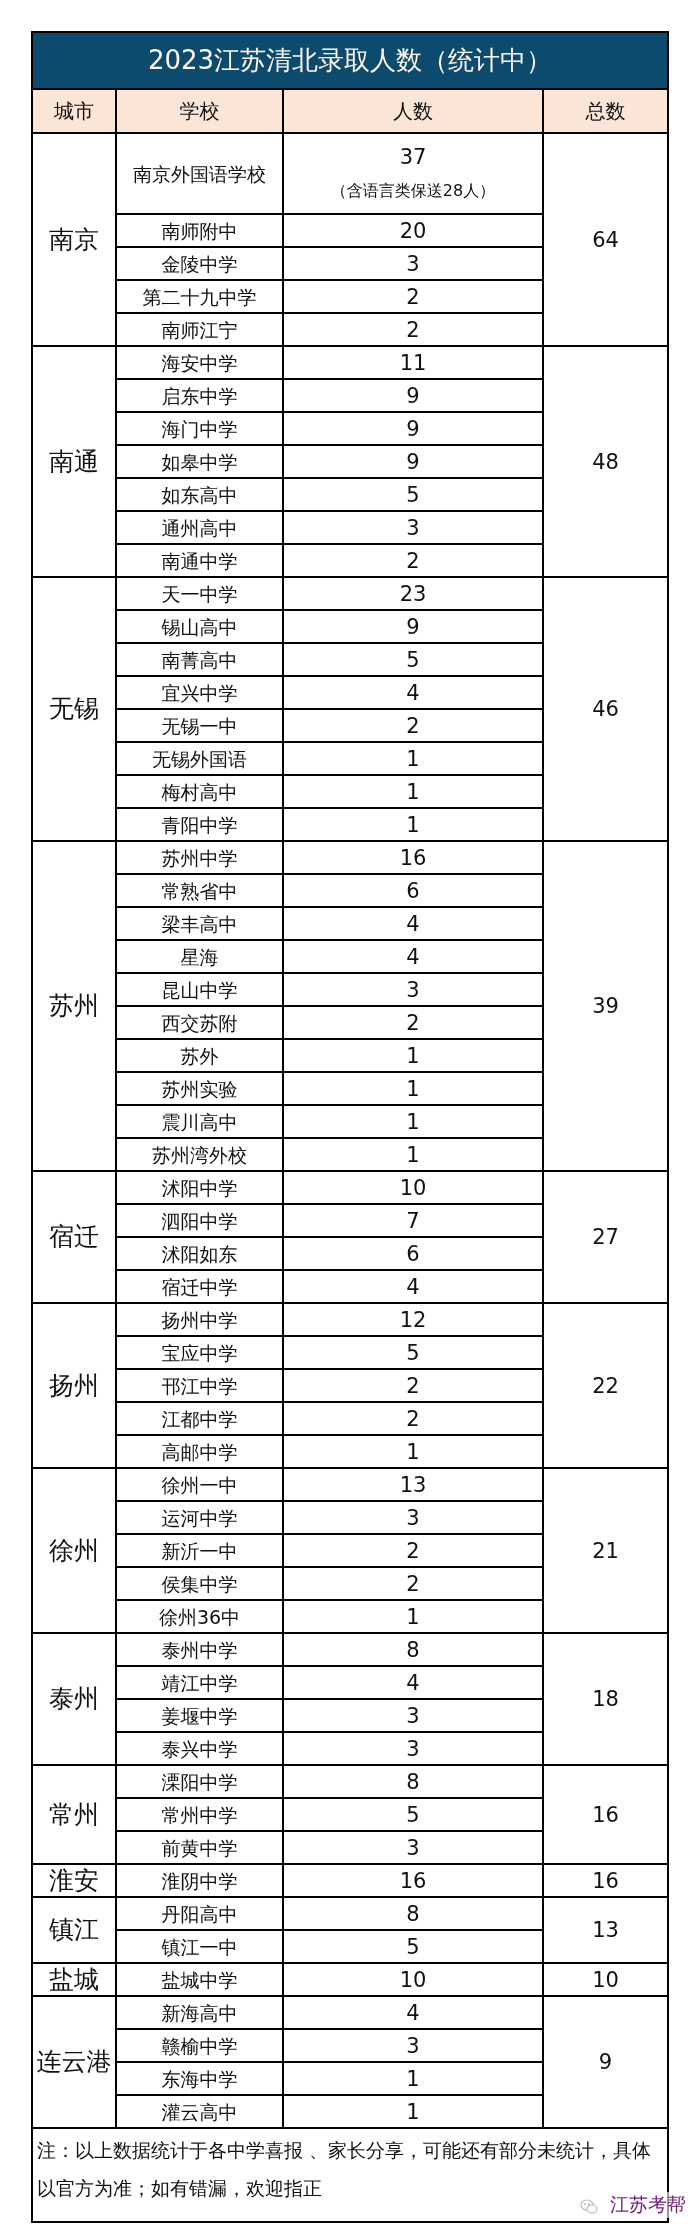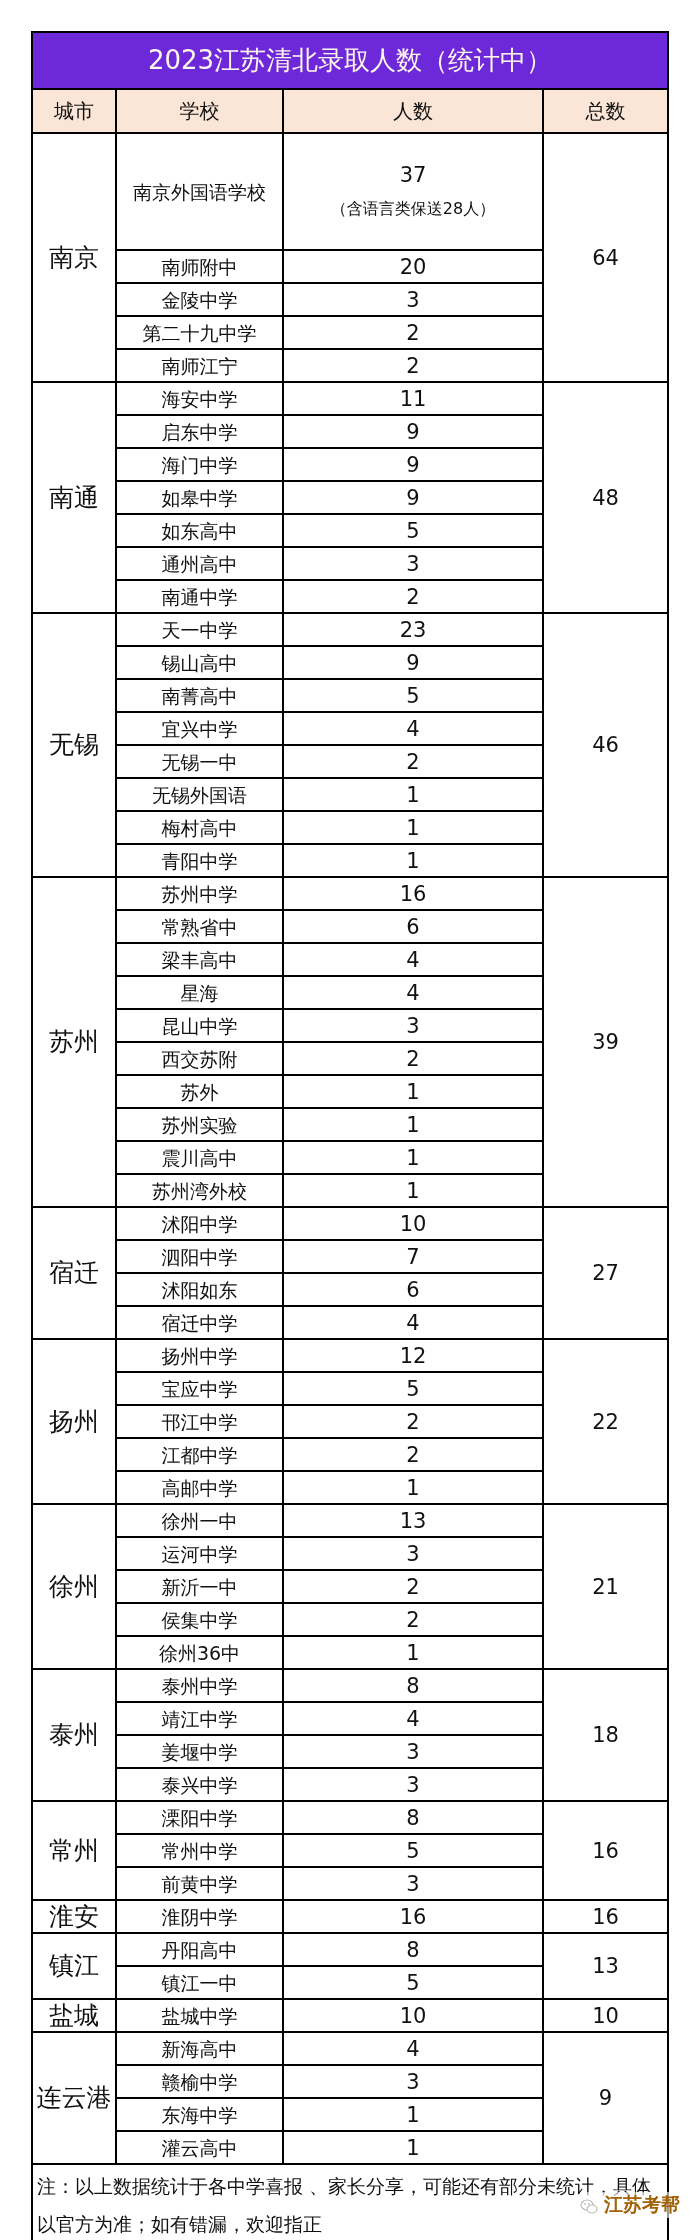--- a/index.html
+++ b/index.html
@@ -1,32 +1,32 @@
 <!DOCTYPE html>
 <html><head>
 <meta charset="utf-8">
 <style>
   html, body { margin: 0; padding: 0; background: #ffffff; }
   body { width: 698px; height: 2240px; position: relative; overflow: hidden;
          font-family: "DejaVu Sans", "Liberation Sans", sans-serif; color: #111; }
   .wrap { position: absolute; left: 31px; top: 31px; width: 636px; }
   table { border-collapse: collapse; width: 636px; table-layout: fixed; }
   td, th { border: 2px solid #000; text-align: center; vertical-align: middle; padding: 0; }
-  .title-row th { background: #6d28d9; color: #FFF6EC; font-size: 26px; font-weight: normal;
+  .title-row th { background: #0c4a6e; color: #FFF6EC; font-size: 26px; font-weight: normal;
                   height: 55px; letter-spacing: 0px; }
   .head-row th { background: #FBE5D6; font-size: 20px; font-weight: normal; height: 42px; color: #111; }
   td { font-size: 19px; height: 31px; line-height: 22px; background: #fff; }
   td.city { font-size: 25px; margin-top: 20px; }
   td.total { font-size: 21px; margin-top: 16px; }
   td.count { font-size: 21px; }
   tr.tall td.school, tr.tall td.count { height: 79px; line-height: 34px; }
   td.count .sub { display: block; font-size: 16px; }
   .note td { text-align: left; font-size: 19px; line-height: 38px; padding: 2px 6px 14px 4px; height: auto; }
-  .watermark { position: absolute; left: 580px; top: 2192px; font-size: 19px; color: #a16207;
-               display: flex; align-items: center; gap: 6px; background: rgba(255,255,255,0.6); font-weight: bold; }
+  .watermark { position: absolute; left: 580px; top: 2192px; font-size: 19px; color: #701a75;
+               display: flex; align-items: center; gap: 12px; background: rgba(255,255,255,0.6); }
   .wm-icon { width: 18px; height: 16px; display: inline-block; }
   col.c1 { width: 84px; } col.c2 { width: 167px; } col.c3 { width: 260px; } col.c4 { width: 125px; }
 </style>
 </head>
 <body>
 
 <div class="wrap">
   <table>
     <colgroup>
         <col class="c1">
@@ -41,21 +41,21 @@
       <tr class="head-row">
         <th>城市</th>
         <th>学校</th>
         <th>人数</th>
         <th>总数</th>
       </tr>
     </thead>
     <tbody id="tbody">
         <tr class="tall">
           <td class="city" rowspan="5">南京</td>
-          <td class="school" style="padding: 18px 10px;"><span>南京外国语学校</span></td>
+          <td class="school" style="padding: 0px 10px;"><span>南京外国语学校</span></td>
           <td class="count"><span>37</span><span class="sub">（含语言类保送28人）</span></td>
           <td class="total" rowspan="5">64</td>
         </tr>
         <tr>
           <td class="school"><span>南师附中</span></td>
           <td class="count"><span>20</span></td>
         </tr>
         <tr>
           <td class="school"><span>金陵中学</span></td>
           <td class="count"><span>3</span></td>

